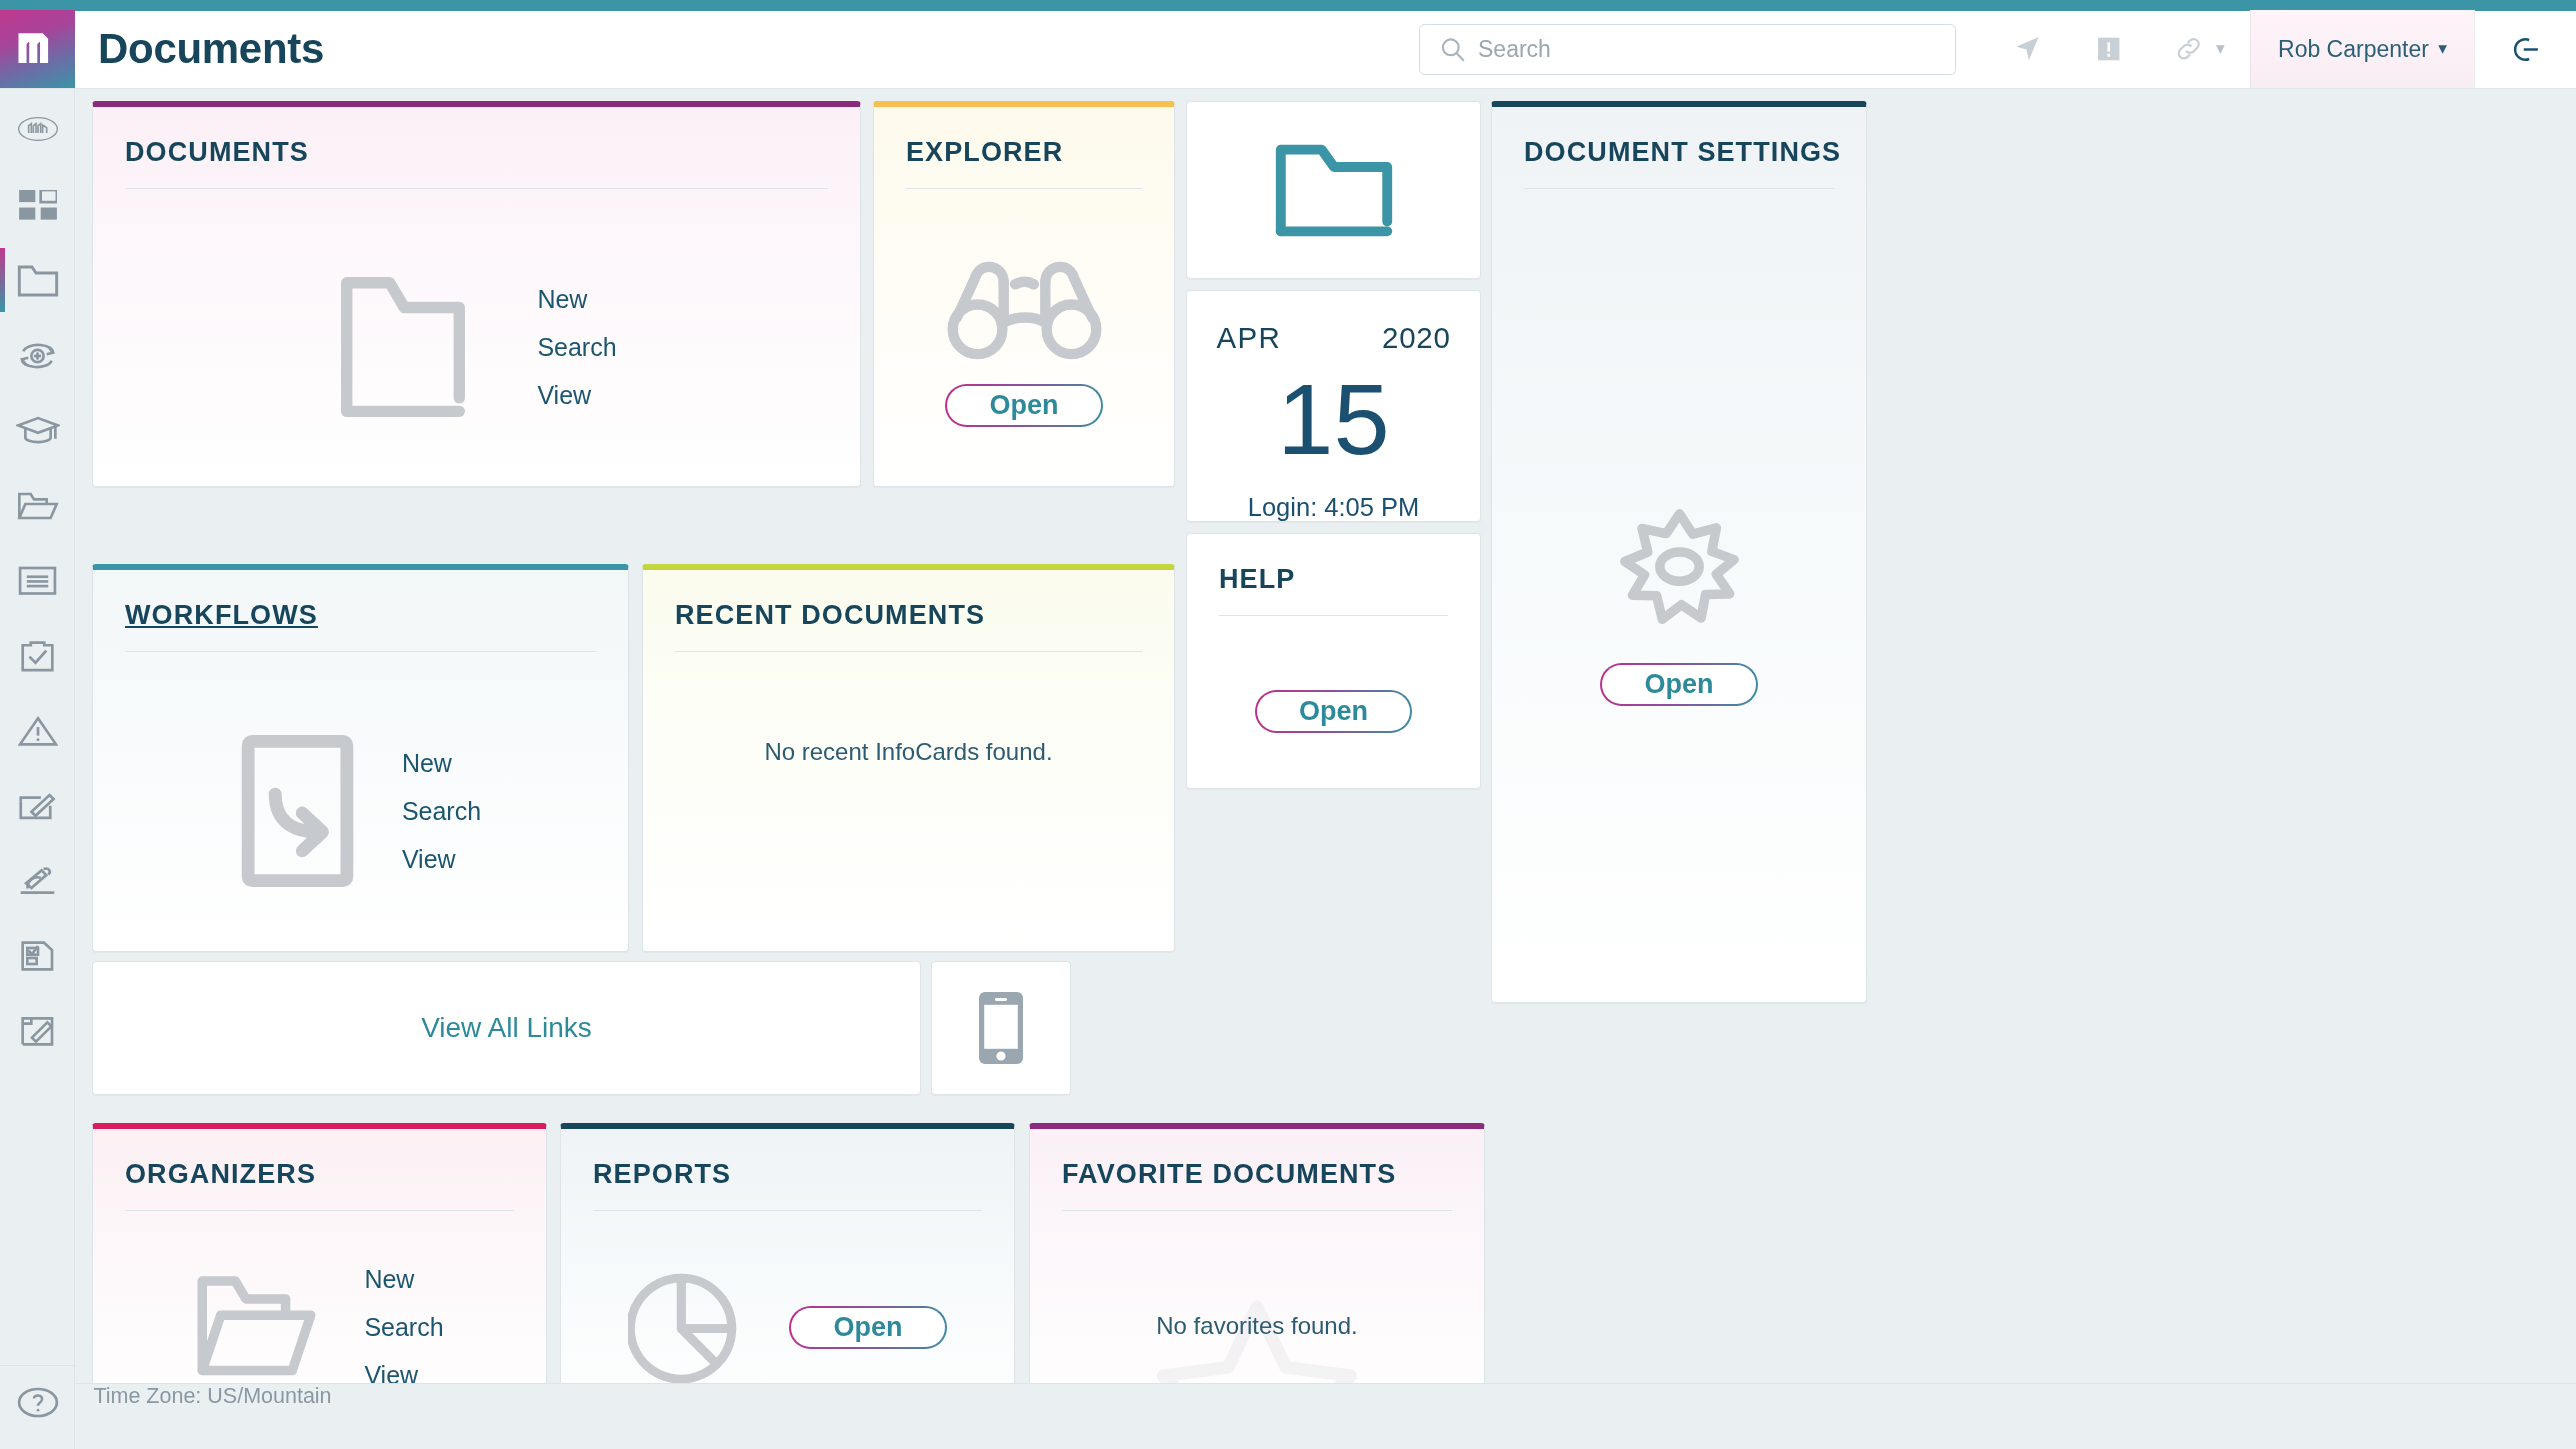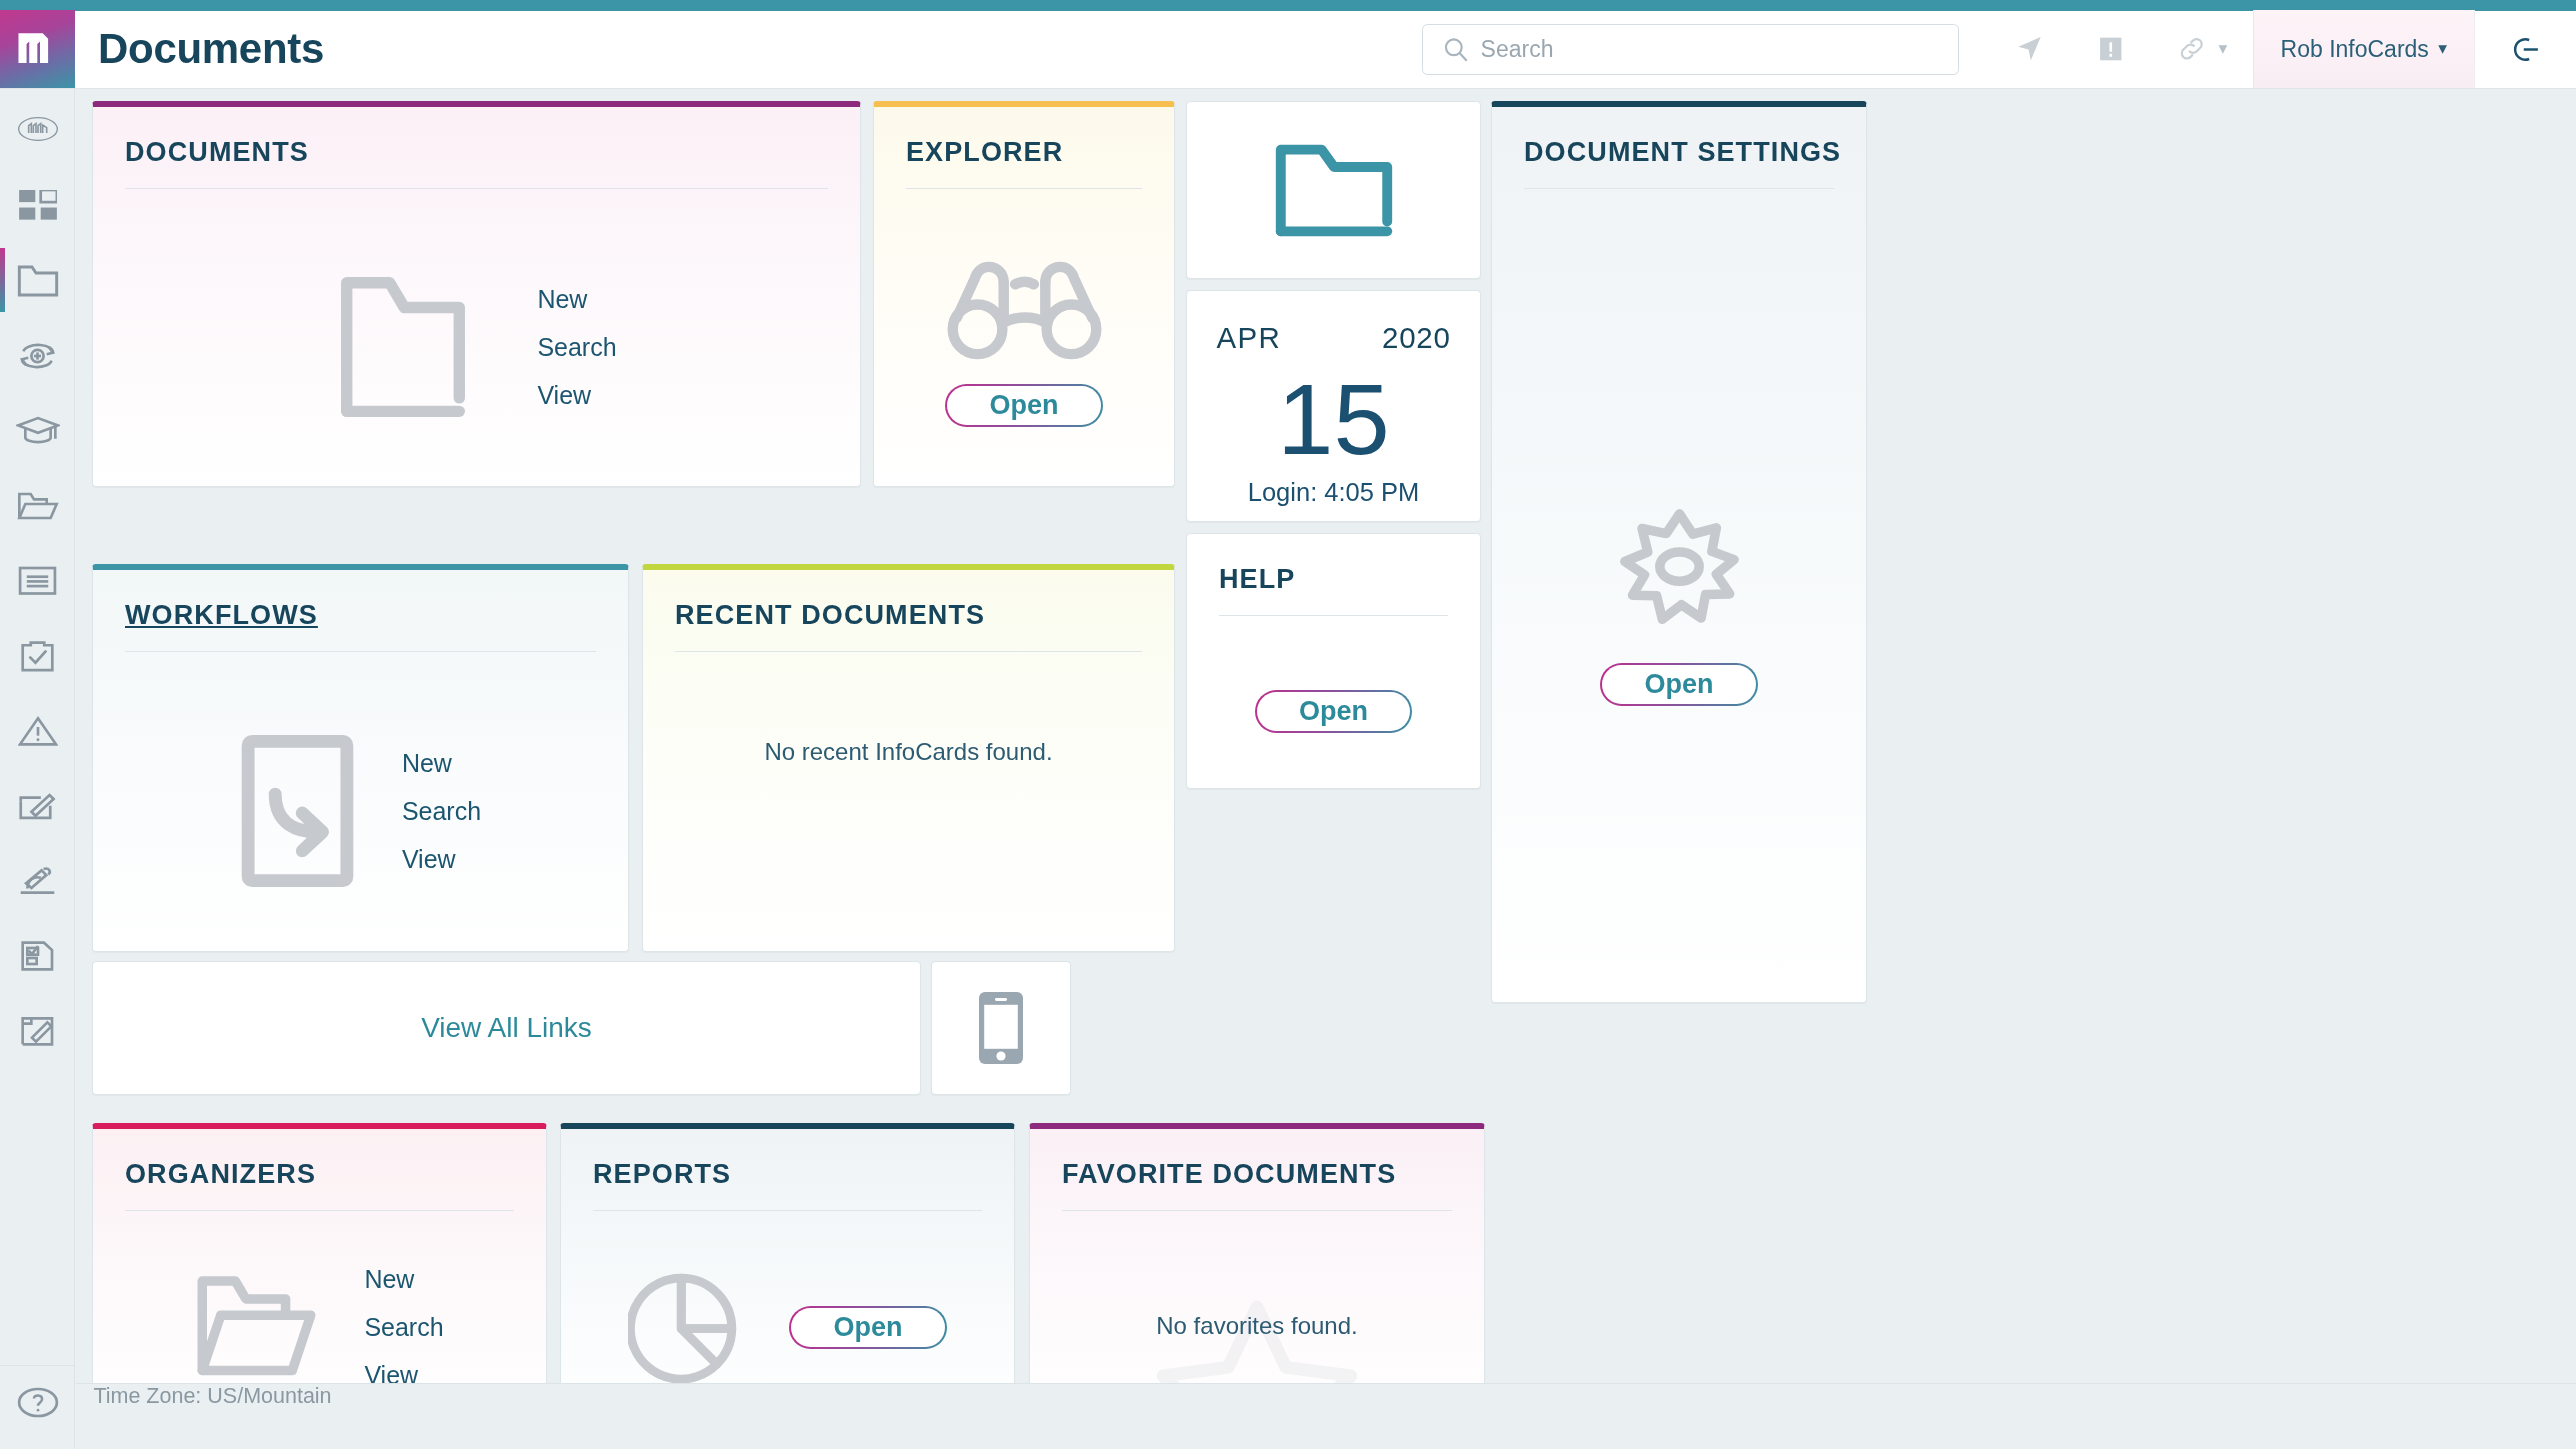--- a/index.html
+++ b/index.html
@@ -153,21 +153,21 @@
   #date-head {
     display: flex; justify-content: space-between; align-items: baseline;
     padding: 29.5px 29.5px 0 29.5px;
   }
   #date-mon { font-size: 29.5px; font-weight: 400; letter-spacing: 1.3px; color:#17455c; }
   #date-year { font-size: 29.5px; color:#17455c; letter-spacing:0.7px; }
   #date-day {
     text-align: center; font-size: 101px; color: #1b5070; line-height: 1;
     margin-top: 14.8px; font-weight: 300;
   }
-  #date-login { text-align:center; font-size: 25.5px; color:#1b5070; margin-top: 8px; }
+  #date-login { text-align:center; font-size: 25.5px; color:#1b5070; margin-top: 23px; }
 
   
   #fav-body { position: relative; }
   #fav-star {
     position: absolute; left: 50%; top: 52%;
     transform: translate(-50%,-50%); opacity: .5; pointer-events:none;
   }
   #fav-stack {
     position: relative; z-index: 2; display:flex; flex-direction:column;
     align-items:center; justify-content:space-between; height: 161px;
@@ -228,21 +228,21 @@
 
   <div class="hdr-icon-btn" style="width:101px;gap:12px;">
     <svg class="ic" width="29.5" height="29.5" viewBox="0 0 24 24" fill="none" stroke="#c8d0d6" stroke-width="1.8">
       <path d="M9.8 13.9a4.2 4.2 0 0 0 6.1.3l2.6-2.6a4.2 4.2 0 1 0-5.9-5.9l-1.5 1.5"></path>
       <path d="M14.2 10.1a4.2 4.2 0 0 0-6.1-.3l-2.6 2.6a4.2 4.2 0 1 0 5.9 5.9l1.5-1.5"></path>
     </svg>
     <span style="color:#b6c0c7;font-size:17.4px;line-height:1;">▾</span>
   </div>
 
   <div id="user-menu">
-    <span>Rob InfoCards</span>
+    <span>Rob Carpenter</span>
     <span style="font-size:17.4px;line-height:1;">▾</span>
   </div>
 
   <div id="logout-btn">
     <svg class="ic" width="35" height="35" viewBox="0 0 24 24" fill="none" stroke="#1b5070" stroke-width="1.7">
       <path d="M14.5 5.5a7 7 0 1 0 0 13"></path>
       <line x1="10.8" y1="12" x2="20.5" y2="12"></line>
     </svg>
   </div>
 </div>

